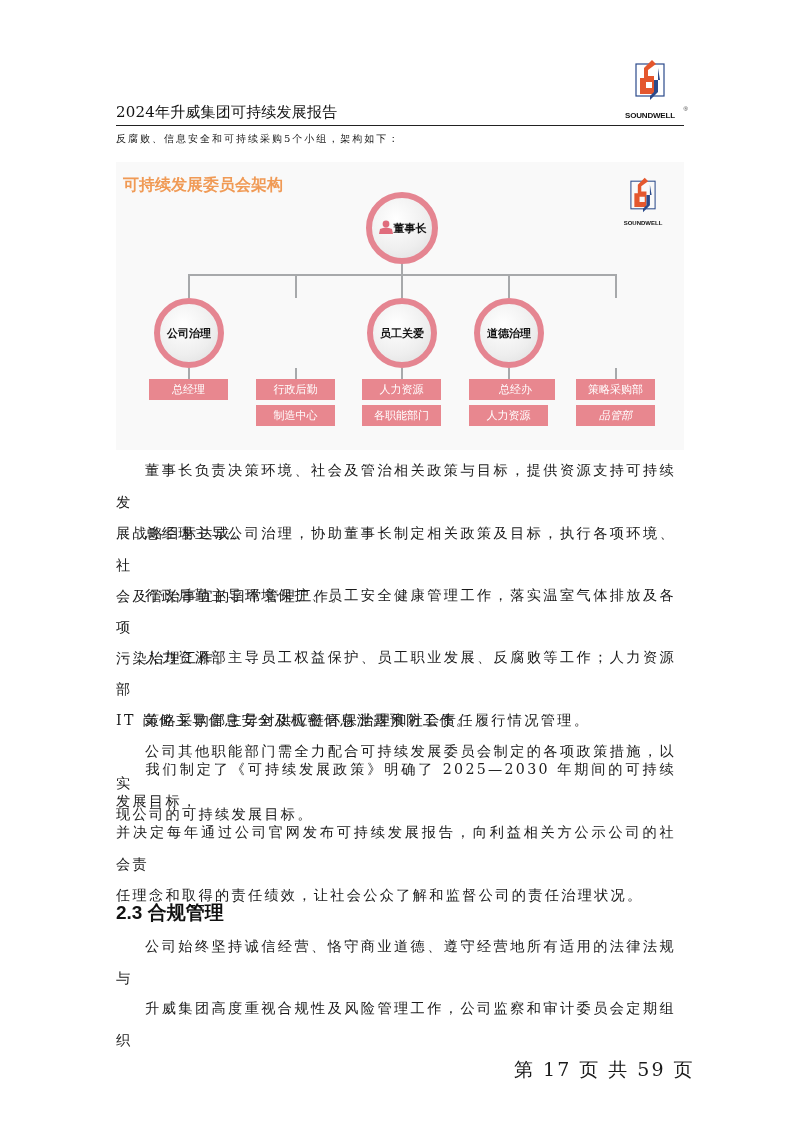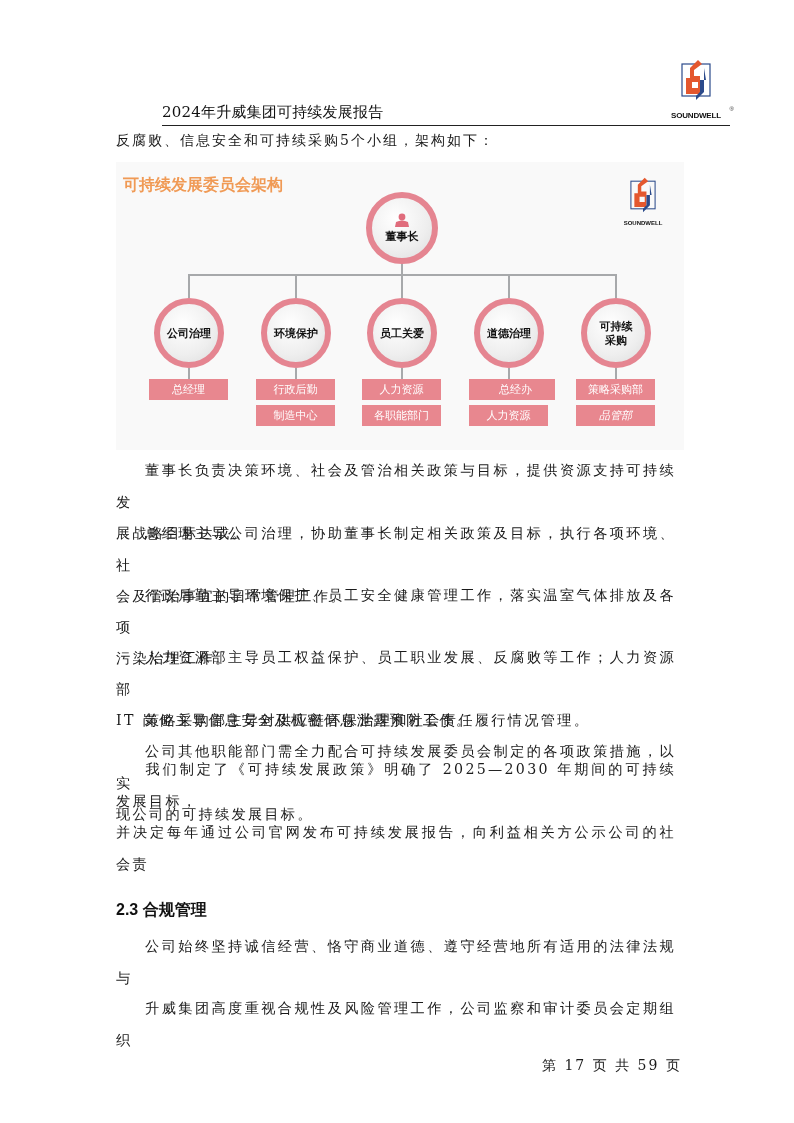--- a/index.html
+++ b/index.html
@@ -1,52 +1,52 @@
 <!DOCTYPE html>
 <html><head>
 <meta charset="utf-8">
 <style>
   html, body { margin: 0; padding: 0; background: #ffffff; }
   body { width: 794px; height: 1123px; position: relative; overflow: hidden;
          font-family: "DejaVu Serif", "Liberation Serif", serif; color: #1a1a1a; }
 
-  .header { position: absolute; left: 116px; top: 58px; width: 568px; height: 68px; margin-left: 46px; }
+  .header { position: absolute; left: 116px; top: 58px; width: 568px; height: 68px; }
   .header-title { position: absolute; left: 0; bottom: 4px; font-size: 15px; color: #111; letter-spacing: 0.2px; }
   .header-rule { position: absolute; left: 0; right: 0; bottom: 0; border-bottom: 1.2px solid #222; }
   .logo { position: absolute; right: 2px; bottom: 6px; width: 64px; height: 62px; }
   .logo svg { position: absolute; left: 16px; top: 0; }
   .logo-text { position: absolute; left: 0; bottom: 0; width: 64px; text-align: center;
                font-family: "Liberation Sans", sans-serif; font-weight: bold; font-size: 8px; color: #111; letter-spacing: -0.2px; }
   .logo-reg { position: absolute; right: -6px; bottom: 8px; font-size: 6px; font-family: "Liberation Sans", sans-serif; color:#333; }
 
-  .intro { position: absolute; left: 116px; top: 132px; font-size: 14px; letter-spacing: 2px; }
+  .intro { position: absolute; left: 116px; top: 132px; font-size: 10px; letter-spacing: 2px; }
 
   
   .chart { position: absolute; left: 116px; top: 162px; width: 568px; height: 288px; background: #f9f9f9; }
   .chart-title { position: absolute; left: 7px; top: 13px; font-family: "Liberation Sans", sans-serif; font-weight: bold;
                  font-size: 16px; color: #f09a55; }
   .chart-logo { position: absolute; right: 16px; top: 14px; width: 50px; height: 50px; }
   .chart-logo svg { position: absolute; left: 11px; top: 0; }
   .chart-logo .t { position: absolute; left: 0; bottom: 0; width: 50px; text-align:center; font-family: "Liberation Sans", sans-serif;
                    font-weight: bold; font-size: 6px; color:#111; }
   .line { position: absolute; background: #a7a9ab; }
   .circle { position: absolute; width: 58px; height: 58px; border-radius: 50%; border: 6px solid #e58591;
             background: radial-gradient(circle at 40% 35%, #ffffff 0%, #eeeeee 60%, #dcdcdc 100%);
-            display: flex; flex-direction: column; align-items: center; justify-content: center;
+            display: flex; flex-direction: row; align-items: center; justify-content: center;
             font-family: Liberation Sans, sans-serif; font-weight: bold; font-size: 11px; color: #111; text-align: center; line-height: 14px; }
   .circle.top { width: 60px; height: 60px; }
   .person-icon { width: 16px; height: 14px; margin-bottom: 2px; }
   .dept { position: absolute; width: 79px; height: 21px; background: #e8878f; color: #fff; font-family: "Liberation Sans", sans-serif;
           font-size: 11px; display: flex; align-items: center; justify-content: center; }
   .bar { position: absolute; height: 3px; background: #a7b4b8; width: 55px; }
 
   .para { position: absolute; left: 116px; width: 560px; font-size: 14.2px; line-height: 31.5px; letter-spacing: 2.3px; text-align: justify; }
   .para .ind { display: inline-block; width: 29px; }
-  .h2 { position: absolute; left: 116px; top: 900px; font-family: "Liberation Sans", sans-serif; font-weight: bold; font-size: 16px; color: #111; }
-  .footer { position: absolute; left: 542px; top: 1057px; font-size: 14px; letter-spacing: 2px; }
+  .h2 { position: absolute; left: 116px; top: 900px; font-family: "Liberation Sans", sans-serif; font-weight: bold; font-size: 19px; color: #111; }
+  .footer { position: absolute; left: 514px; top: 1057px; font-size: 19px; letter-spacing: 2px; }
 </style>
 </head>
 <body>
 
 <div class="header">
   <div class="header-title">2024年升威集团可持续发展报告</div>
   <div class="logo">
     <svg width="32" height="44" viewBox="0 0 32 44">
       <rect x="2" y="6" width="28" height="32" fill="none" stroke="#2b4a8b" stroke-width="1.2"></rect>
       <path d="M18 2 L10 10 L10 24 L18 24 L18 30 L12 30 L12 20 L6 20 L6 36 L20 36 L20 18 L14 18 L14 12 L22 6 Z" fill="#e4572e"></path>
@@ -83,32 +83,25 @@
     <svg class="person-icon" viewBox="0 0 16 14">
       <circle cx="8" cy="4" r="3.4" fill="#e06c7c"></circle>
       <path d="M1 14 L2 9 Q8 6 14 9 L15 14 Z" fill="#e06c7c"></path>
     </svg>
     <span>董事长</span>
   </div>
 
   <div class="circle" style="left:38px; top:136px;">
     <span>公司治理</span>
   </div>
-  <div class="circle" style="left:145px; top:136px;">
-    <span>环境保护</span>
-  </div>
   <div class="circle" style="left:251px; top:136px;">
     <span>员工关爱</span>
   </div>
   <div class="circle" style="left:358px; top:136px;">
     <span>道德治理</span>
-  </div>
-  <div class="circle" style="left:465px; top:136px;">
-    <span>可持续</span>
-    <span>采购</span>
   </div>
 
   <div class="line" style="left:72px; top:206px; width:1.5px; height:12px;"></div>
   <div class="line" style="left:179px; top:206px; width:1.5px; height:12px;"></div>
   <div class="line" style="left:285px; top:206px; width:1.5px; height:12px;"></div>
   <div class="line" style="left:392px; top:206px; width:1.5px; height:12px;"></div>
   <div class="line" style="left:499px; top:206px; width:1.5px; height:12px;"></div>
   <div class="bar" style="left:45px; top:217px;"></div>
   <div class="bar" style="left:152px; top:217px;"></div>
   <div class="bar" style="left:258px; top:217px;"></div>
@@ -145,20 +138,21 @@
 <div class="para" style="top:705px;">
   <span class="ind"></span><span>策略采购部主导对供应链环保治理和社会责任履行情况管理。</span>
 </div>
 <div class="para" style="top:736px;">
   <span class="ind"></span><span>公司其他职能部门需全力配合可持续发展委员会制定的各项政策措施，以实</span><br>
   <span>现公司的可持续发展目标。</span>
 </div>
 <div class="para" style="top:754px;">
   <span class="ind"></span><span>我们制定了《可持续发展政策》明确了 2025—2030 年期间的可持续发展目标，</span><br>
   <span>并决定每年通过公司官网发布可持续发展报告，向利益相关方公示公司的社会责</span><br>
+  <span>任理念和取得的责任绩效，让社会公众了解和监督公司的责任治理状况。</span>
 </div>
 
 <div class="h2">2.3 合规管理</div>
 
 <div class="para" style="top:931px; font-family:'DejaVu Sans','Liberation Sans',sans-serif;">
   <span class="ind"></span><span>公司始终坚持诚信经营、恪守商业道德、遵守经营地所有适用的法律法规与</span><br>
 </div>
 <div class="para" style="top:993px; font-family:'DejaVu Sans','Liberation Sans',sans-serif;">
   <span class="ind"></span><span>升威集团高度重视合规性及风险管理工作，公司监察和审计委员会定期组织</span>
 </div>

